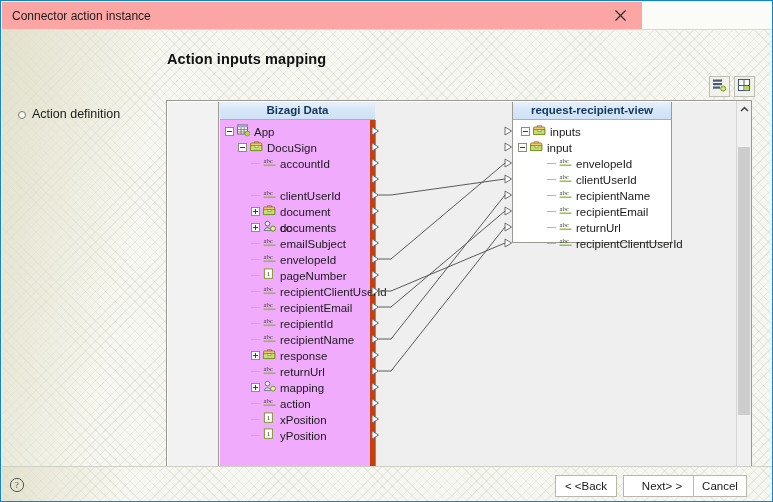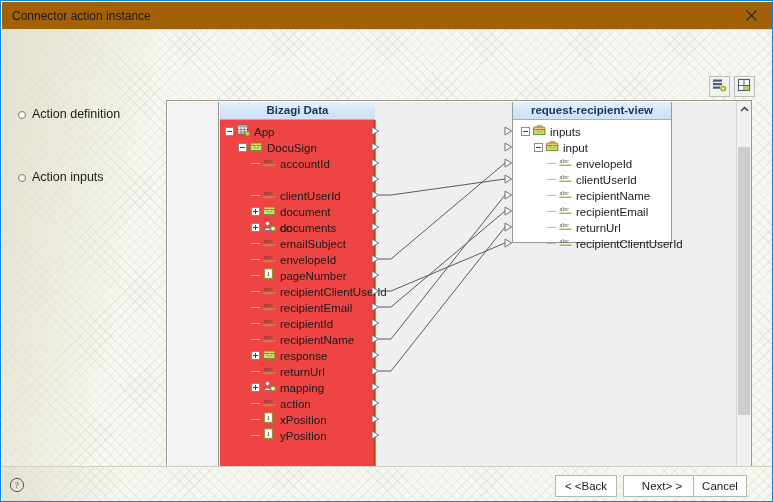--- a/index.html
+++ b/index.html
@@ -22,22 +22,22 @@
     width: 773px; height: 502px;
     box-sizing: border-box;
     border: 1px solid #0a84d8;
     background: #fbfbf7;
     overflow: hidden;
   }
 
   #titlebar {
     position: absolute;
     left: 1px; top: 1px;
-    width: 771px; height: 27px;
-    background: #a16207;
+    width: 640px; height: 27px;
+    background: #fca5a5;
     box-sizing: border-box;
   }
   #titlebar-text {
     position: absolute;
     left: 10px; top: 7px;
     font-size: 12px;
     color: #1b1b1b;
     white-space: nowrap;
   }
   #close-btn {
@@ -156,22 +156,22 @@
     width: 517px; height: 374px;
     background: #efefef;
   }
 
   
   #src-box {
     position: absolute;
     left: 53px; top: 1px;
     width: 155px; height: 374px;
     box-sizing: border-box;
-    background: #ef4444;
-    border-right: 1px solid #c2410c;
+    background: #f0abfc;
+    border-right: 5px solid #c2410c;
   }
   #src-header {
     position: absolute; left: 0; top: 0;
     width: 155px; height: 18px;
     box-sizing: border-box;
     background: linear-gradient(to bottom, #e8f1fb 0%, #d5e6f7 50%, #cfe1f4 100%);
     border-bottom: 1px solid #9ab2c9;
     color: #14365c;
     font-weight: bold;
     font-size: 11.5px;
@@ -353,26 +353,23 @@
 
   <div id="body-area">
     <div id="body-top-line"></div>
     <div id="body-wash"></div>
 
     <div id="nav">
       <div class="nav-item">
         <span class="nav-bullet"></span>
         <span>Action definition</span>
       </div>
-      <div class="nav-item">
-        <span class="nav-bullet"></span>
-        <span>Action inputs</span>
-      </div>
     </div>
 
+    <div id="page-title">Action inputs mapping</div>
 
     <div id="tool-btn-1" class="tool-btn">
       <span>
         <svg width="15" height="15" viewBox="0 0 15 15">
           <rect x="1" y="1.5" width="9" height="2.2" fill="#4a5a78"></rect>
           <rect x="1" y="5" width="9" height="2.2" fill="#4a5a78"></rect>
           <rect x="1" y="8.5" width="7" height="2.2" fill="#4a5a78"></rect>
           <circle cx="11.2" cy="10.6" r="2.6" fill="#b9d94a" stroke="#6f8a1e" stroke-width="0.7"></circle>
           <circle cx="11.2" cy="10.6" r="0.9" fill="#f5fae1"></circle>
         </svg>
@@ -600,21 +597,21 @@
 
         <div id="tgt-box">
           <div id="tgt-header">request-recipient-view</div>
           <div id="tgt-rows">
               <div class="trow" style="left: 8px; top: 21px;"><span class="exp"></span><span class="ico"><svg width="13" height="13" viewBox="0 0 13 13">
                     <rect x="0.6" y="3" width="11.2" height="7.6" rx="1" fill="#f6c96a" stroke="#9a7420" stroke-width="0.9"></rect>
                     <path d="M4.4 3 V1.8 h4.2 V3" fill="none" stroke="#9a7420" stroke-width="0.9"></path>
                     <rect x="0.6" y="5.4" width="11.2" height="5.2" fill="#bfe06e" stroke="#6f8a1e" stroke-width="0.8"></rect>
                     <rect x="5" y="5.6" width="3" height="2.2" fill="#f6f9ec" stroke="#6f8a1e" stroke-width="0.6"></rect>
                   </svg></span><span class="tlabel">inputs</span></div>
-              <div class="trow" style="left: 21px; top: 37px;"><span class="exp"></span><span class="ico"><svg width="13" height="13" viewBox="0 0 13 13">
+              <div class="trow" style="left: 5px; top: 37px;"><span class="exp"></span><span class="ico"><svg width="13" height="13" viewBox="0 0 13 13">
                     <rect x="0.6" y="3" width="11.2" height="7.6" rx="1" fill="#f6c96a" stroke="#9a7420" stroke-width="0.9"></rect>
                     <path d="M4.4 3 V1.8 h4.2 V3" fill="none" stroke="#9a7420" stroke-width="0.9"></path>
                     <rect x="0.6" y="5.4" width="11.2" height="5.2" fill="#bfe06e" stroke="#6f8a1e" stroke-width="0.8"></rect>
                     <rect x="5" y="5.6" width="3" height="2.2" fill="#f6f9ec" stroke="#6f8a1e" stroke-width="0.6"></rect>
                   </svg></span><span class="tlabel">input</span></div>
               <div class="trow" style="left: 34px; top: 53px;"><span class="dash"></span><span class="ico"><svg width="14" height="11" viewBox="0 0 14 11">
                     <text x="0.5" y="7.4" font-size="6.6" fill="#3a3a3a" font-family="Liberation Serif, serif">abc</text>
                     <path d="M0.5 9.2 H12.5" stroke="#8bb52a" stroke-width="1.3"></path>
                   </svg></span><span class="tlabel">envelopeId</span></div>
               <div class="trow" style="left: 34px; top: 69px;"><span class="dash"></span><span class="ico"><svg width="14" height="11" viewBox="0 0 14 11">

